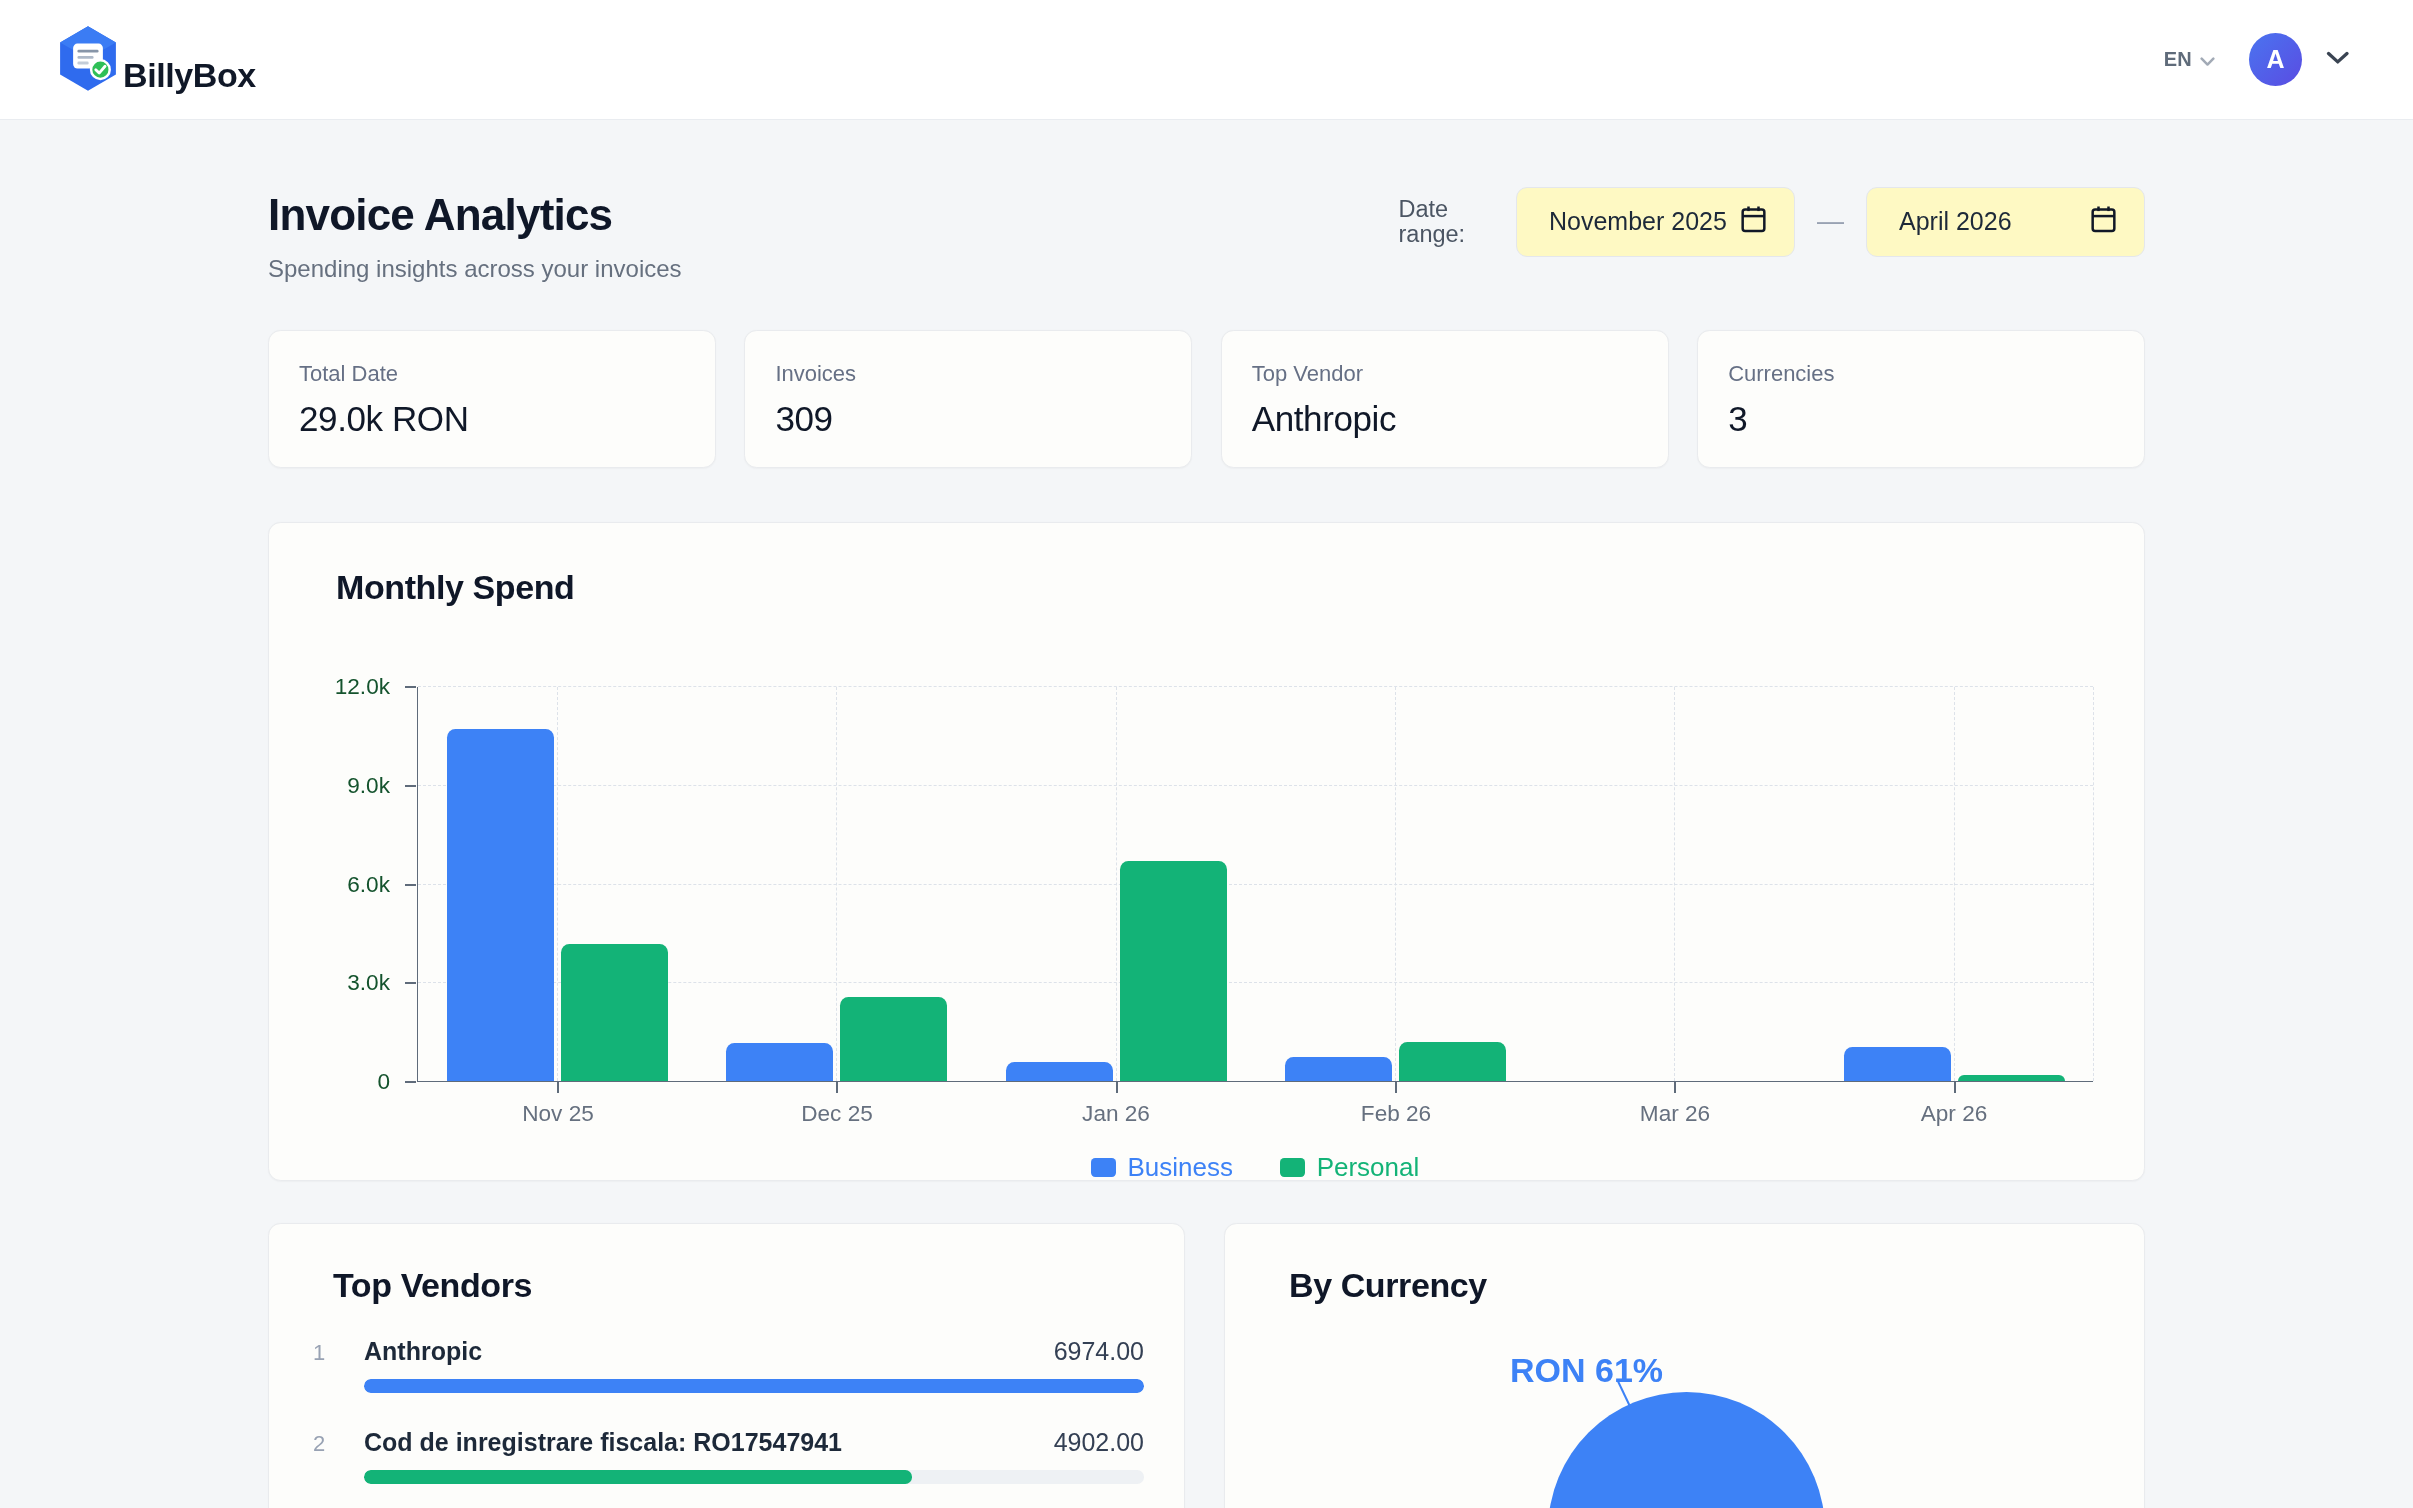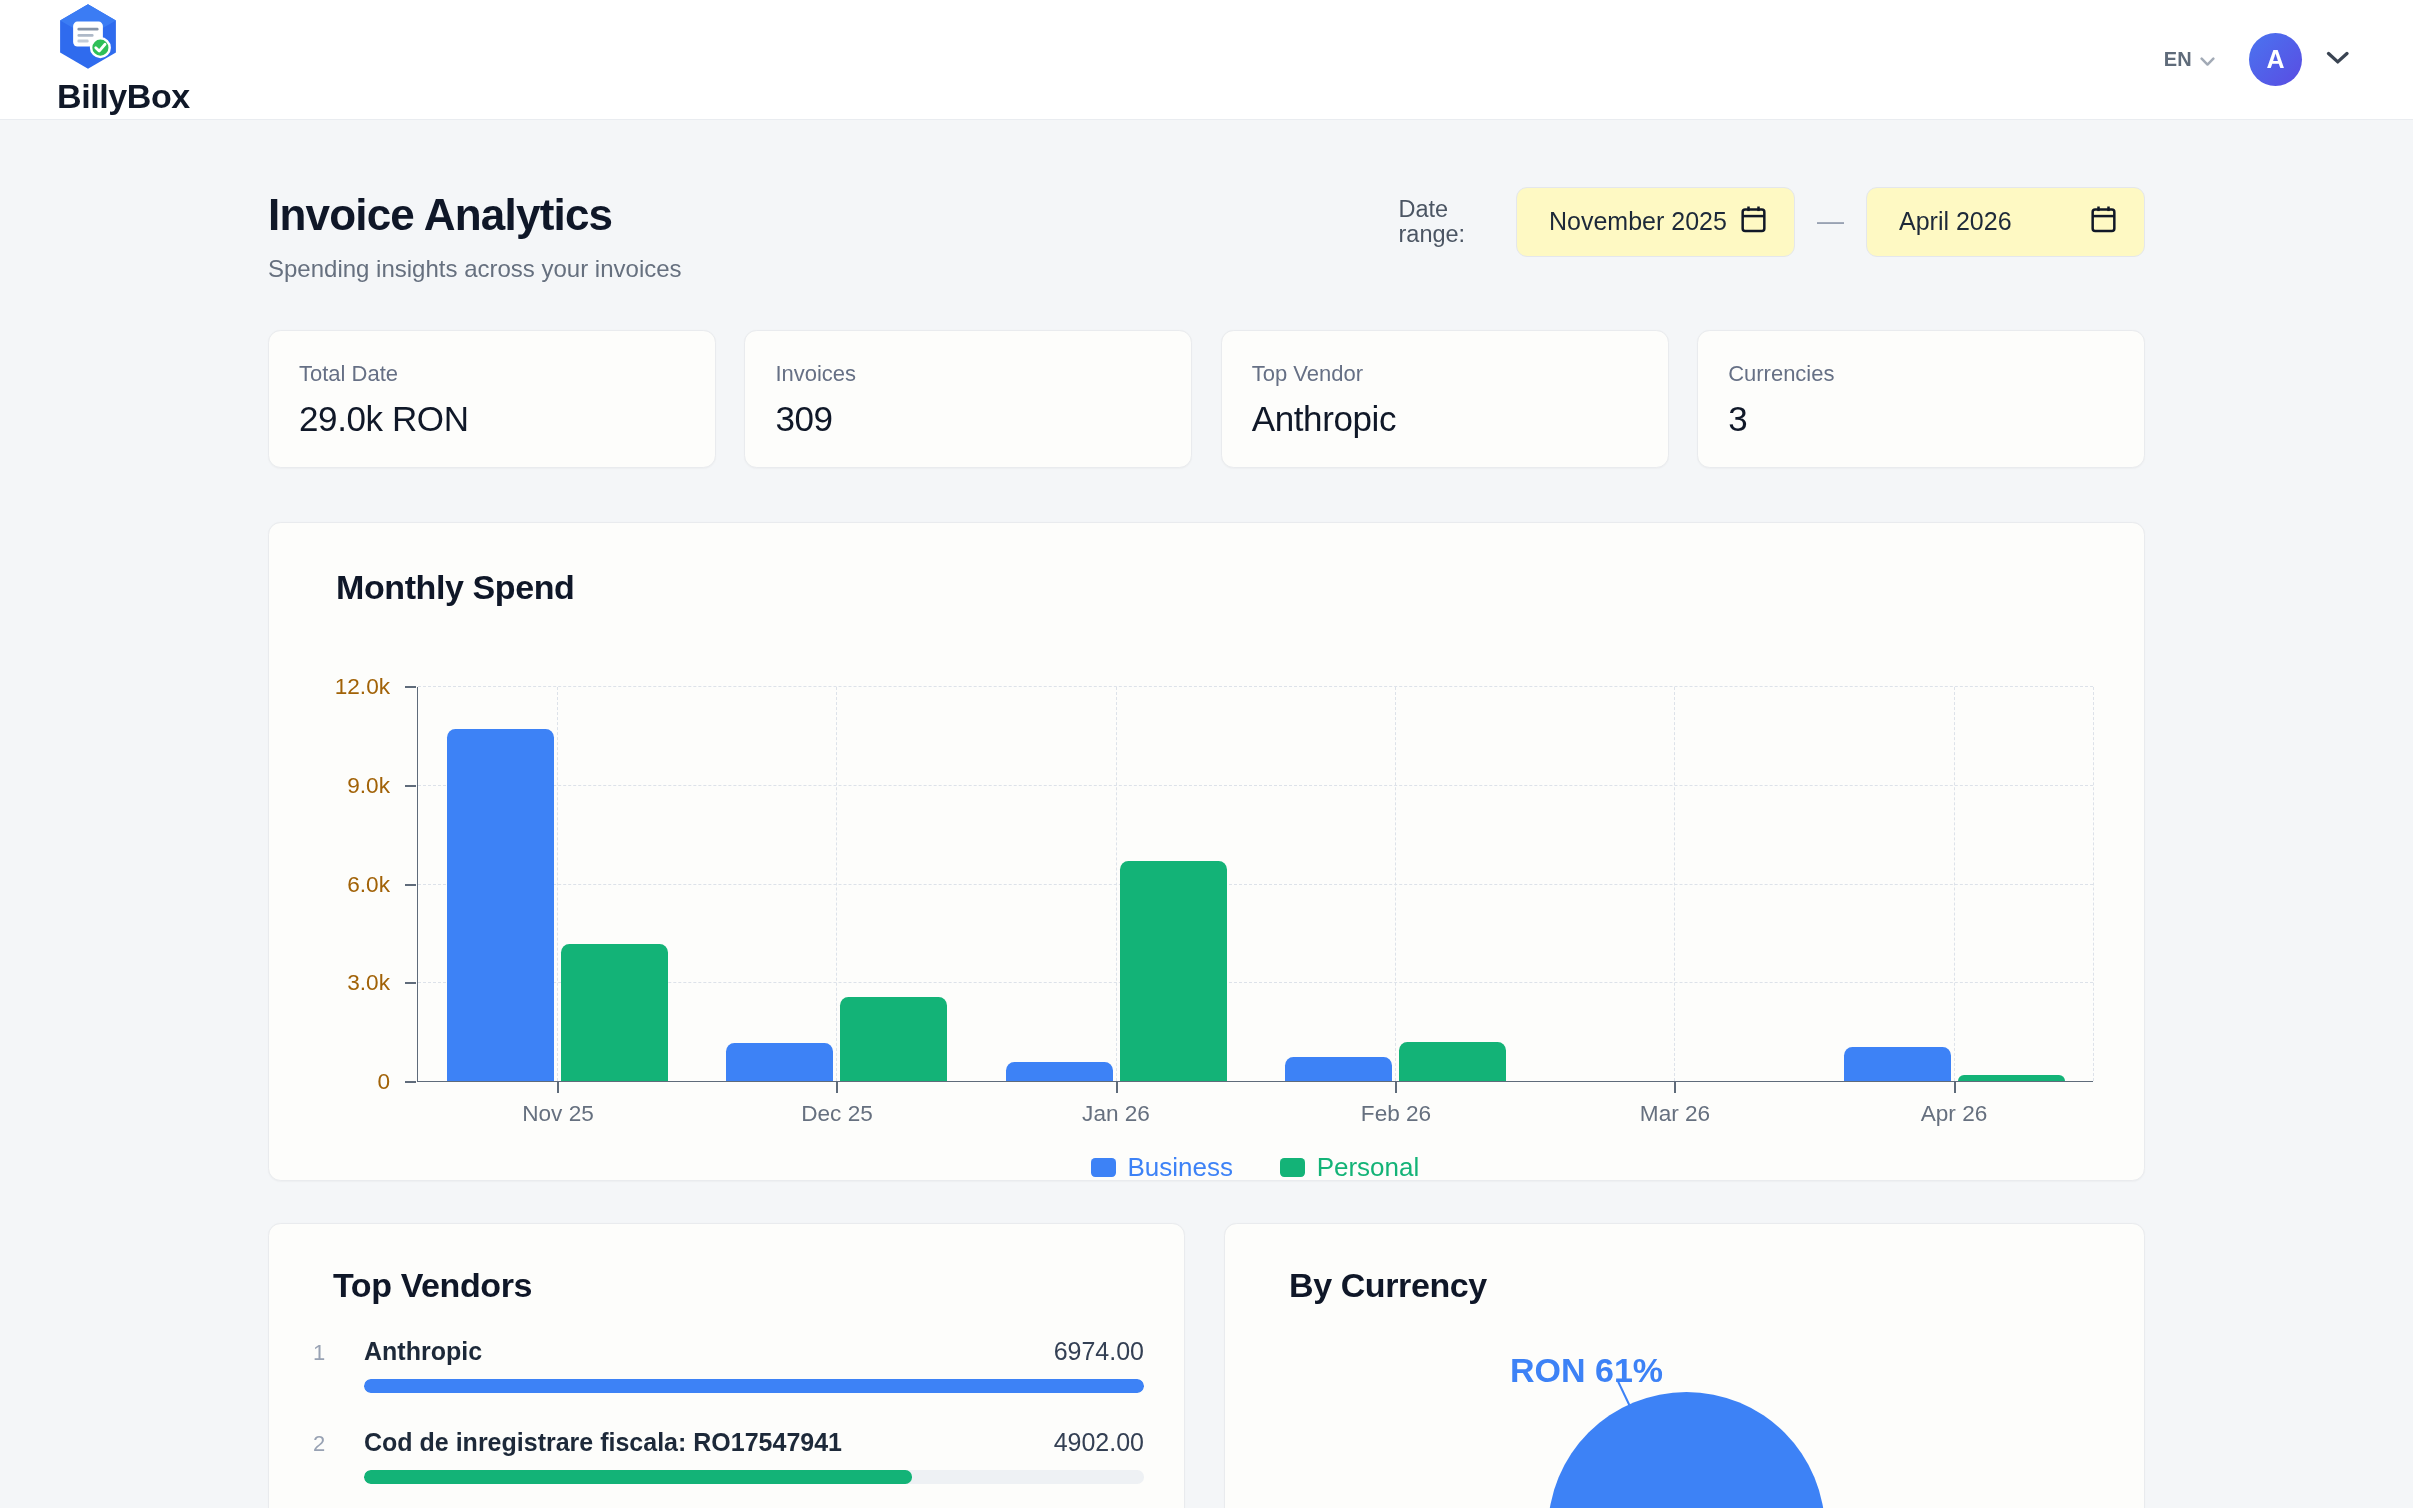--- a/index.html
+++ b/index.html
@@ -10,21 +10,21 @@
     color: #101828;
     -webkit-font-smoothing: antialiased;
   }
   .page { width: 2413px; height: 1508px; position: relative; overflow: hidden; }
 
   
   .topbar {
     height: 120px; background: #ffffff; border-bottom: 0.8px solid #e9ecf0;
     display: flex; align-items: center; padding: 0 64px 0 57px;
   }
-  .brand { display: flex; align-items: flex-start; gap: 4px; flex-direction: column; }
+  .brand { display: flex; align-items: flex-end; gap: 4px; }
   .brand-name { font-size: 34px; font-weight: 800; letter-spacing: -0.4px; color: #101828; }
   .top-right { margin-left: auto; display: flex; align-items: center; gap: 34px; }
   .lang { display: flex; align-items: center; gap: 8.4px; font-size: 20px; font-weight: 600; color: #5f6b7a; cursor: pointer; }
   .avatar-group { display: flex; align-items: center; gap: 23.5px; cursor: pointer; }
   .avatar {
     width: 53px; height: 53px; border-radius: 50%;
     background: linear-gradient(135deg, #4a74f0 0%, #5a4ce2 100%);
     color: #fff; font-size: 25px; font-weight: 700;
     display: flex; align-items: center; justify-content: center;
   }
@@ -59,21 +59,21 @@
   h2 { font-size: 34px; font-weight: 800; letter-spacing: -0.4px; color: #0f1728; margin-left: 20px; }
   .plot-wrap { position: relative; margin-left: 101px; margin-top: 80px; width: 1676px; height: 395px; }
   .plot {
     position: absolute; inset: 0;
     border-left: 1.7px solid #5f6b7a; border-bottom: 1.7px solid #5f6b7a;
   }
   .gridline-h { position: absolute; left: 0; width: 100%; border-top: 1.7px dashed #dde2e9; }
   .gridline-v { position: absolute; top: 0; height: 100%; border-left: 1.7px dashed #dde2e9; }
   .ytick { position: absolute; left: -13.4px; width: 11.7px; height: 1.7px; background: #5f6b7a; }
   .xtick { position: absolute; top: 100%; width: 1.7px; height: 11.7px; background: #5f6b7a; }
-  .ylabel { position: absolute; left: -159px; width: 131px; text-align: right; font-size: 22.6px; color: #a16207; }
+  .ylabel { position: absolute; left: -159px; width: 131px; text-align: right; font-size: 22.6px; color: #14532d; }
   .xlabel { position: absolute; top: calc(100% + 20px); transform: translateX(-50%); font-size: 22.6px; color: #66707f; white-space: nowrap; }
   .bar { position: absolute; bottom: 0; width: 107px; border-radius: 8.4px 8.4px 0 0; }
   .legend { display: flex; justify-content: center; gap: 47px; margin-top: 70px; margin-left: 101px; width: 1676px; }
   .legend-item { display: flex; align-items: center; gap: 11.7px; font-size: 26px; font-weight: 500; cursor: pointer; }
   .legend-swatch { width: 25px; height: 18.4px; border-radius: 4.2px; }
 
   
   .bottom-row { display: flex; gap: 39px; margin-top: 42px; }
   .vendors-card { width: 918px; height: 503px; padding: 42px 40px 0 44px; }
   .currency-card { width: 922px; height: 503px; padding: 42px 44px 0 44px; position: relative; overflow: hidden; }

